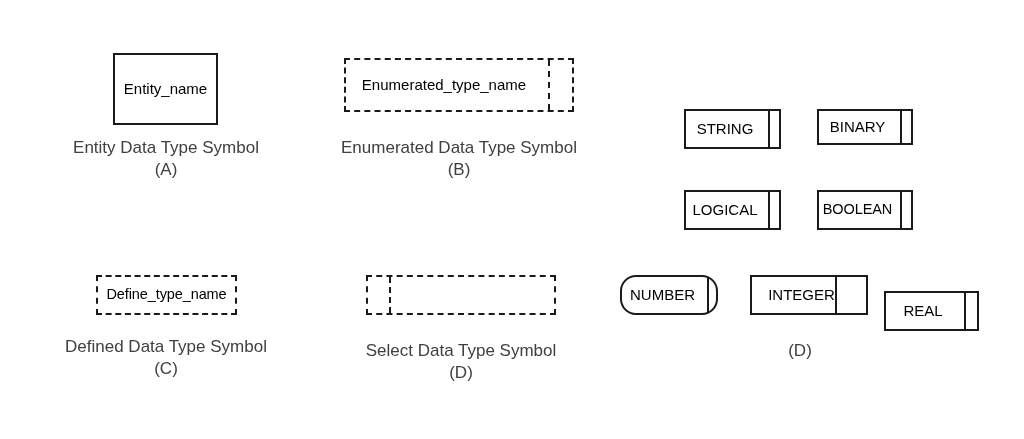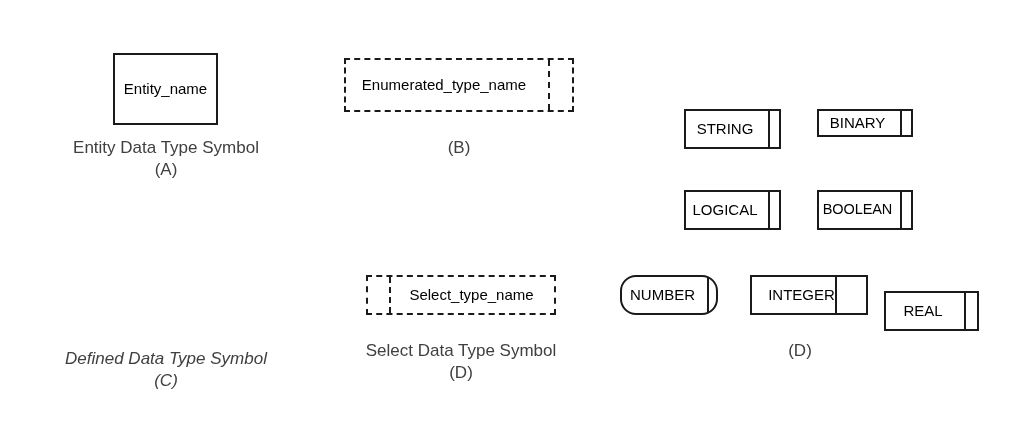--- a/index.html
+++ b/index.html
@@ -89,43 +89,46 @@
   <div class="caption" style="left:16px; top:137px; width:300px;">
     <span>Entity Data Type Symbol</span>
     <span class="cap-line2">(A)</span>
   </div>
 
   <div class="sym-box dashed-box" style="left:344px; top:58px; width:230px; height:54px;">
     <span class="divider-dashed" style="left:202px;"></span>
     <span class="sym-label" style="right:30px; left:0;">Enumerated_type_name</span>
   </div>
   <div class="caption" style="left:309px; top:137px; width:300px;">
+    <span>Enumerated Data Type Symbol</span>
     <span class="cap-line2">(B)</span>
   </div>
 
-  <div class="caption" style="left:16px; top:348px; width:300px;font-style:italic;">
+  <div class="sym-box dashed-box" style="left:96px; top:275px; width:141px; height:40px;">
+    <span class="sym-label tight">Define_type_name</span>
+  </div>
+  <div class="caption" style="left:16px; top:336px; width:300px;">
     <span>Defined Data Type Symbol</span>
     <span class="cap-line2">(C)</span>
   </div>
 
   <div class="sym-box dashed-box" style="left:366px; top:275px; width:190px; height:40px;">
     <span class="divider-dashed" style="left:21px;"></span>
-    <span class="sym-label" style="left:21px; right:0;">Select_type_name</span>
   </div>
   <div class="caption" style="left:311px; top:340px; width:300px;">
     <span>Select Data Type Symbol</span>
     <span class="cap-line2">(D)</span>
   </div>
 
   <div class="sym-box solid-box" style="left:684px; top:109px; width:97px; height:40px;">
     <span class="divider-solid" style="left:82px;"></span>
     <span class="sym-label" style="right:15px; left:0;">STRING</span>
   </div>
 
-  <div class="sym-box solid-box" style="left:817px; top:109px; width:96px; height:28px;">
+  <div class="sym-box solid-box" style="left:817px; top:109px; width:96px; height:36px;">
     <span class="divider-solid" style="left:81px;"></span>
     <span class="sym-label" style="right:15px; left:0;">BINARY</span>
   </div>
 
   <div class="sym-box solid-box" style="left:684px; top:190px; width:97px; height:40px;">
     <span class="divider-solid" style="left:82px;"></span>
     <span class="sym-label" style="right:15px; left:0;">LOGICAL</span>
   </div>
 
   <div class="sym-box solid-box" style="left:817px; top:190px; width:96px; height:40px;">

